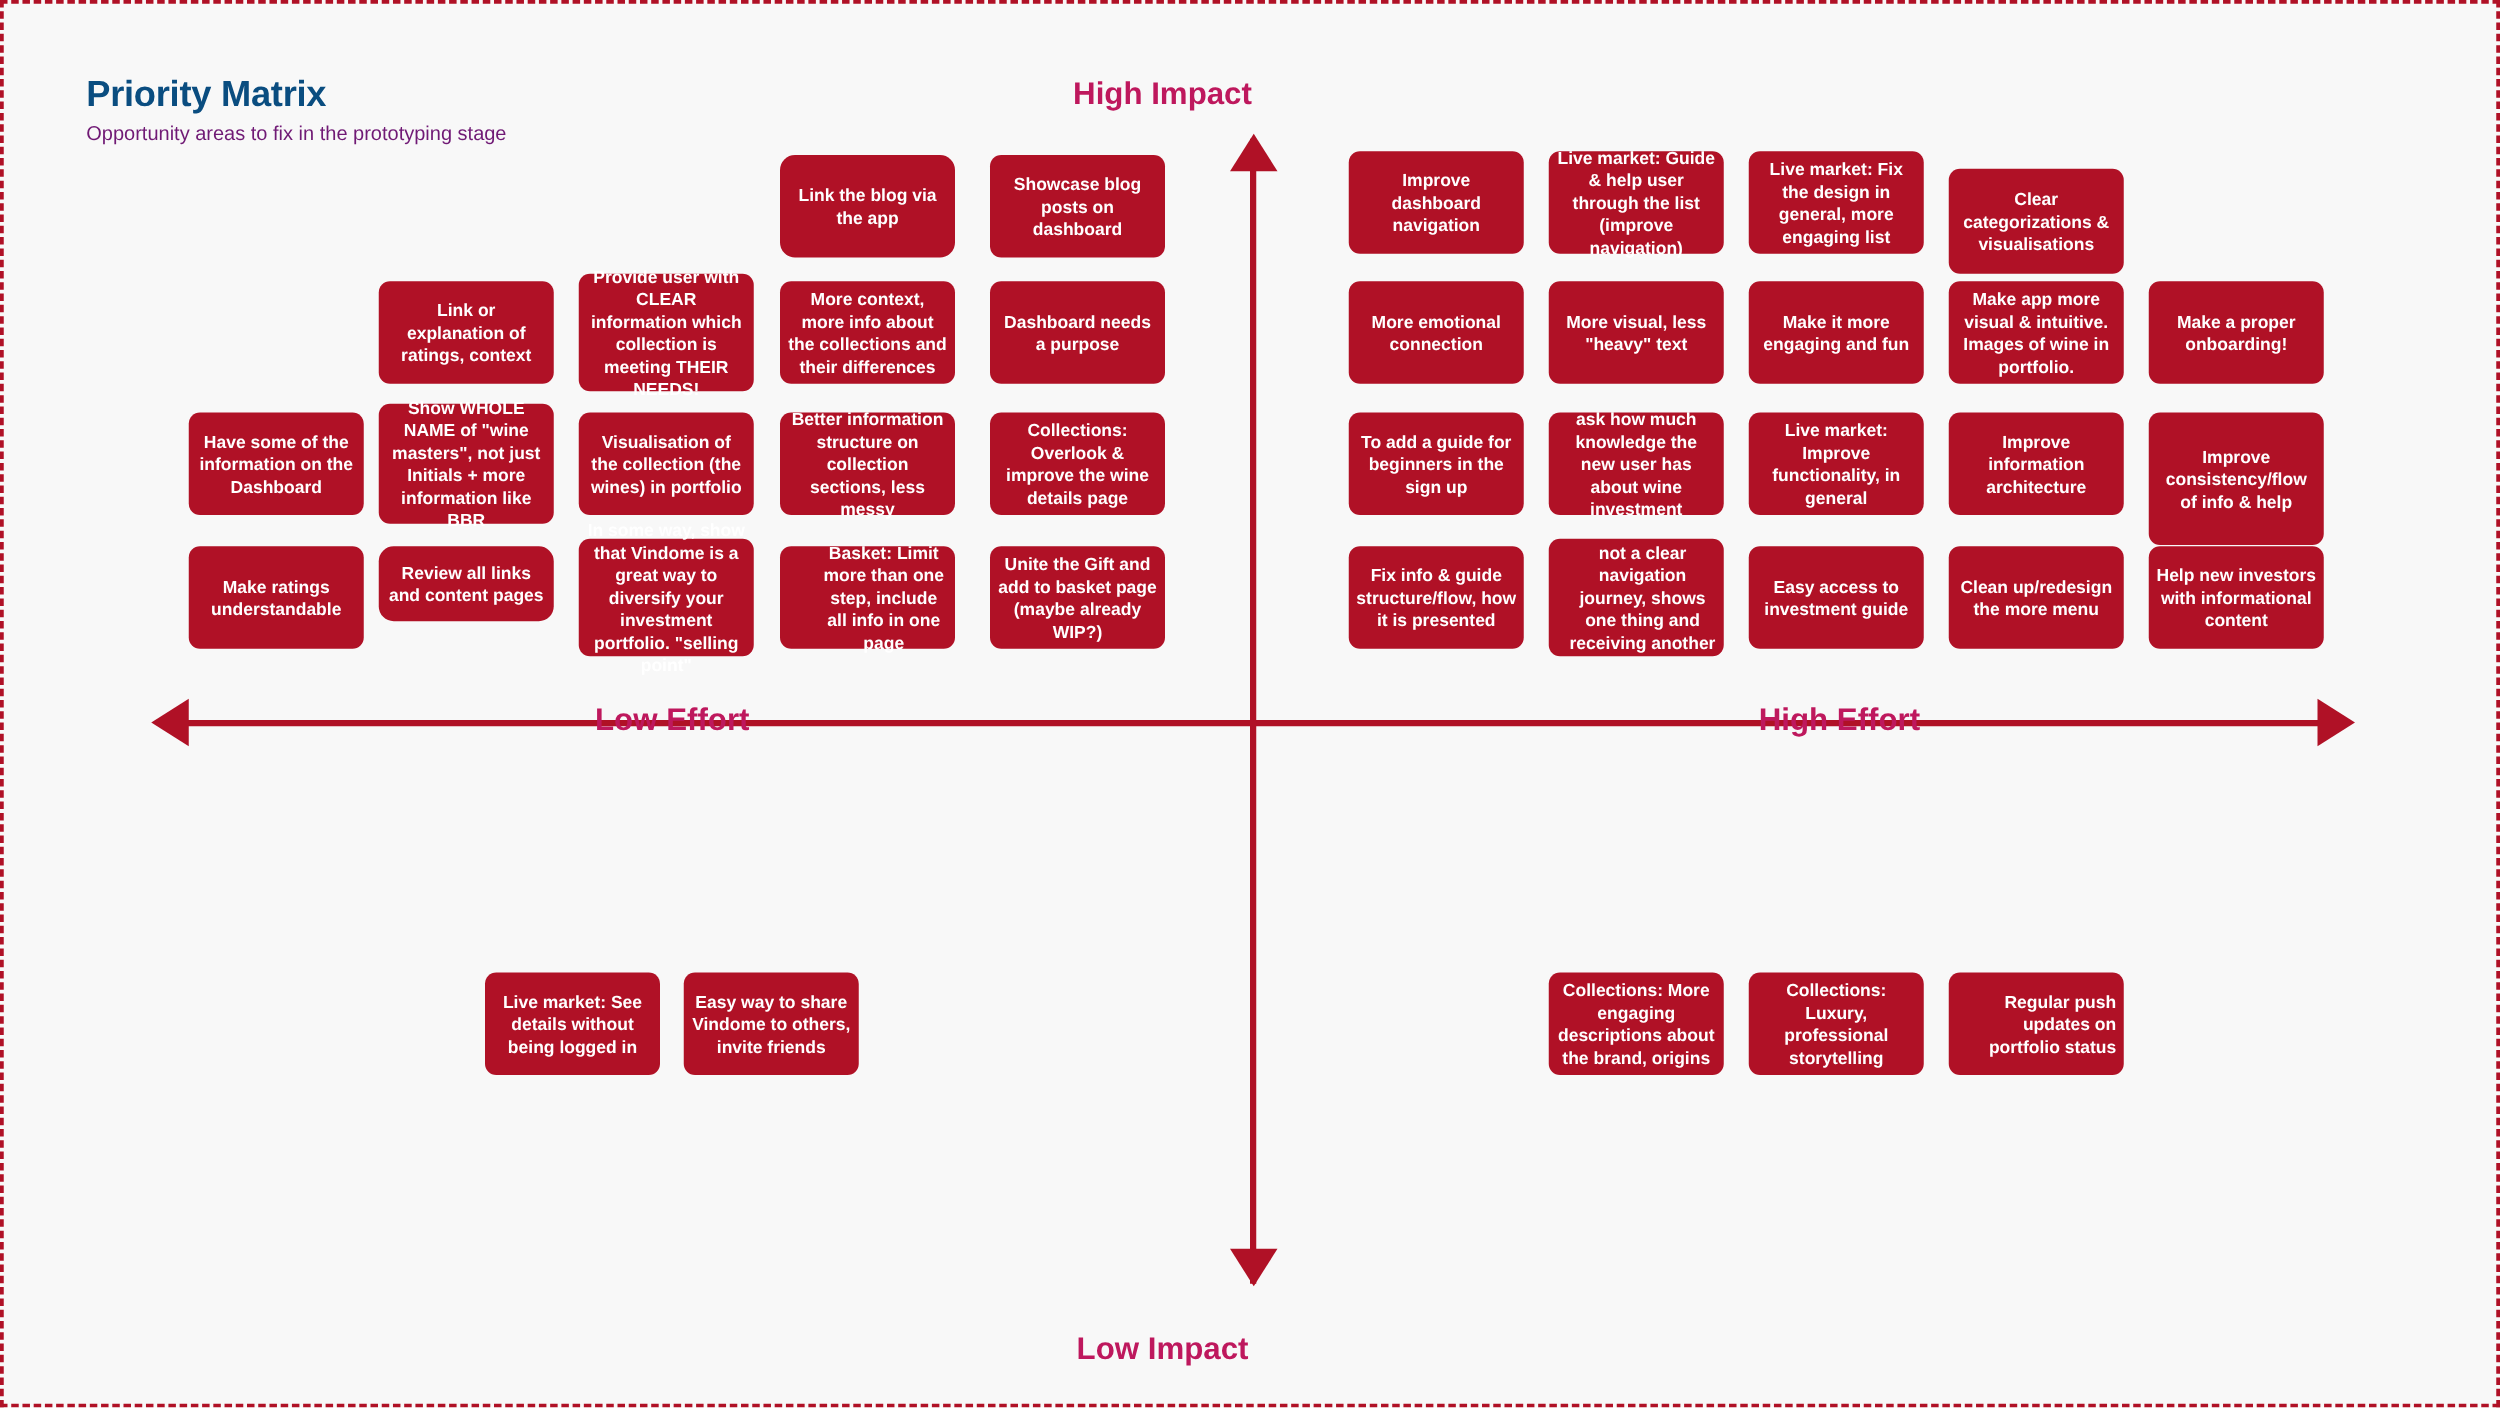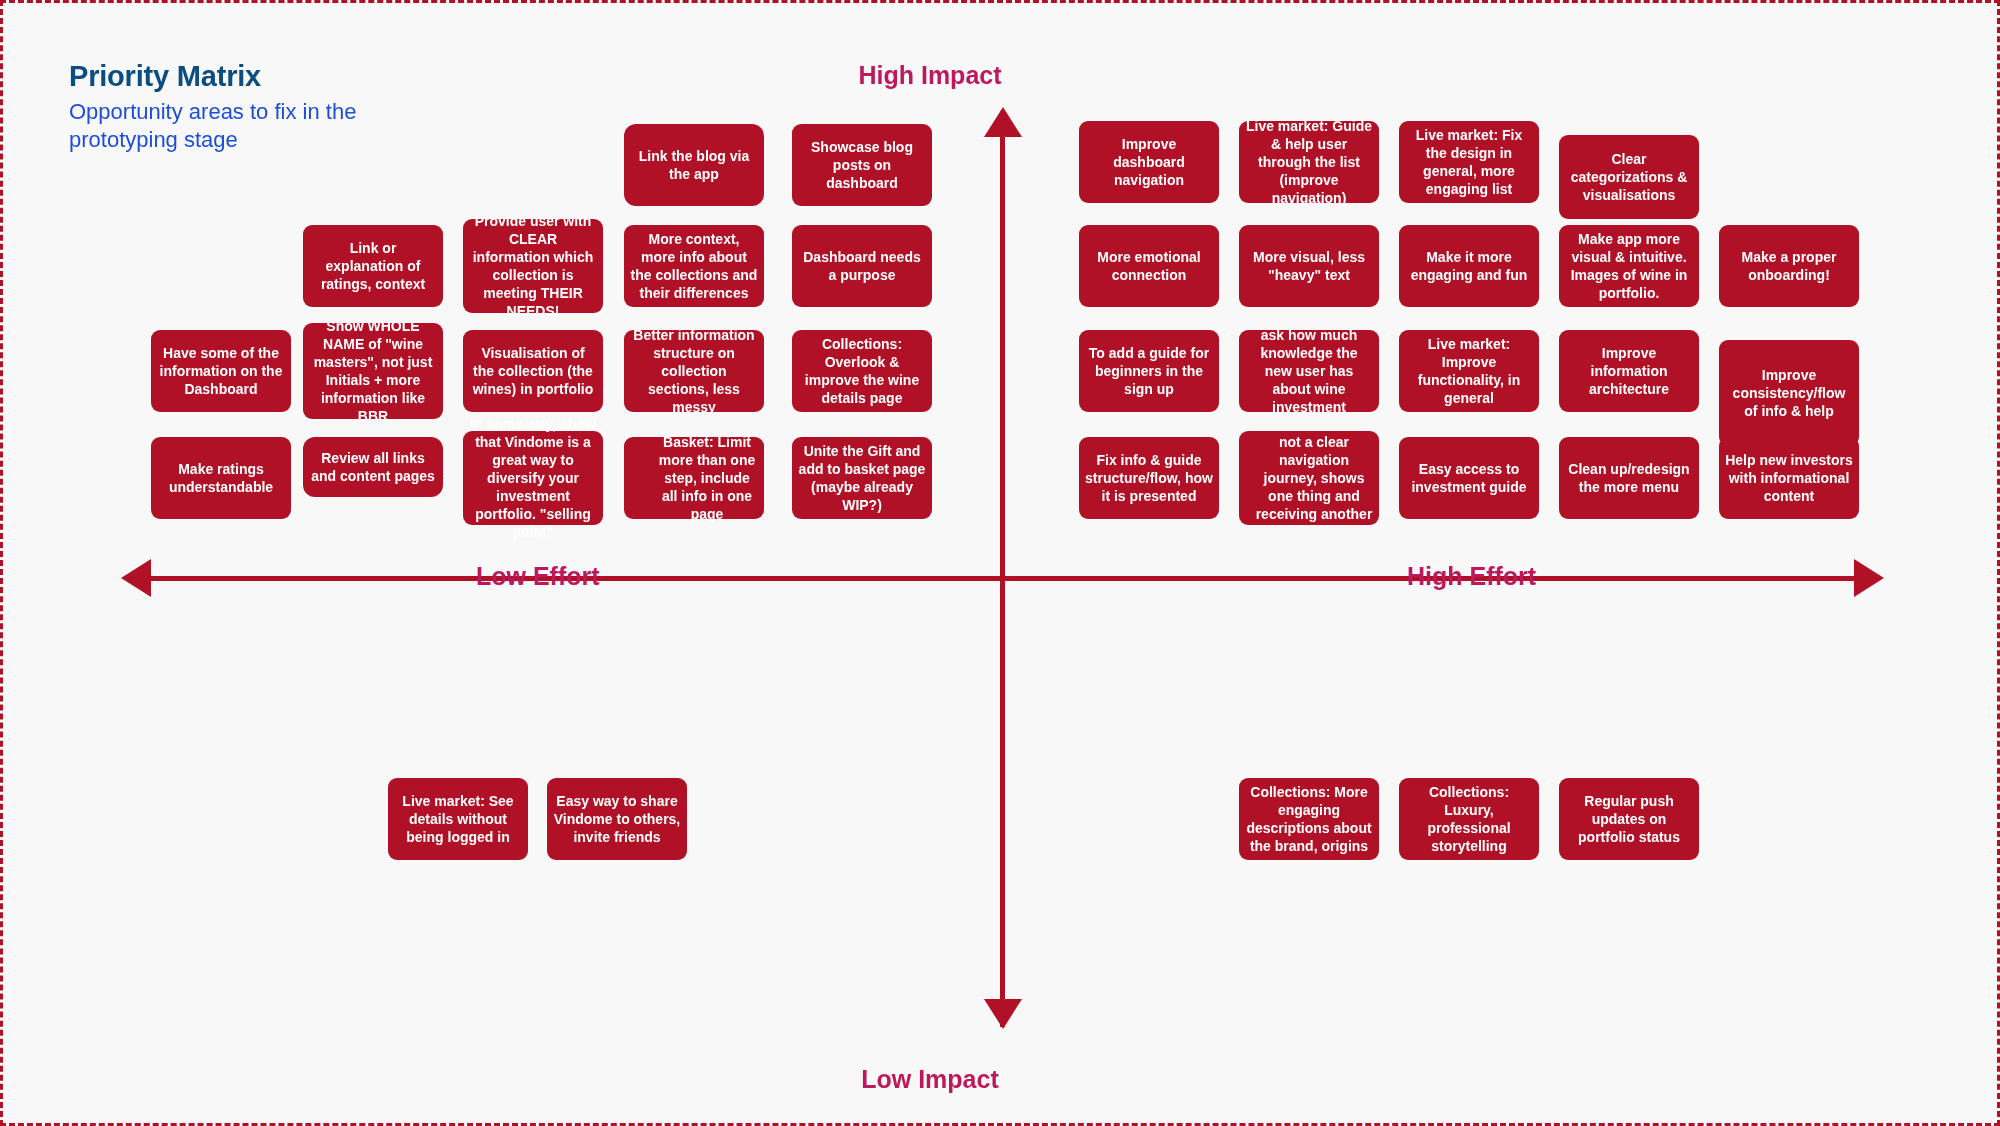--- a/index.html
+++ b/index.html
@@ -16,21 +16,21 @@
     border: 3px dashed #b01126;
     margin: 0;
   }
   
   #heading { position: absolute; left: 66px; top: 56px; }
   #heading .title {
     font-size: 29px; font-weight: bold; color: #0a4d80;
     letter-spacing: -0.2px; line-height: 1.2;
   }
   #heading .subtitle {
-    font-size: 22px; color: #1d4ed8; line-height: 1.28;
+    font-size: 16px; color: #701a75; line-height: 1.28;
     margin-top: 4px; max-width: 340px;
   }
   
   .axis-line { position: absolute; background: #b01126; }
   #axis-h {
     left: 128px; top: 573px; width: 1745px; height: 5px;
   }
   #axis-v {
     left: 997px; top: 108px; width: 5px; height: 916px;
   }
@@ -130,26 +130,26 @@
       <div class="card" style="left: 1556px; top: 132px; width: 140px; height: 84px;">Clear categorizations &amp; visualisations</div>
       <div class="card" style="left: 1076px; top: 222px; width: 140px; height: 82px;">More emotional connection</div>
       <div class="card" style="left: 1236px; top: 222px; width: 140px; height: 82px;">More visual, less "heavy" text</div>
       <div class="card" style="left: 1396px; top: 222px; width: 140px; height: 82px;">Make it more engaging and fun</div>
       <div class="card" style="left: 1556px; top: 222px; width: 140px; height: 82px;">Make app more visual &amp; intuitive. Images of wine in portfolio.</div>
       <div class="card" style="left: 1716px; top: 222px; width: 140px; height: 82px;">Make a proper onboarding!</div>
       <div class="card" style="left: 1076px; top: 327px; width: 140px; height: 82px;">To add a guide for beginners in the sign up</div>
       <div class="card" style="left: 1236px; top: 327px; width: 140px; height: 82px;">ask how much knowledge the new user has about wine investment</div>
       <div class="card" style="left: 1396px; top: 327px; width: 140px; height: 82px;">Live market: Improve functionality, in general</div>
       <div class="card" style="left: 1556px; top: 327px; width: 140px; height: 82px;">Improve information architecture</div>
-      <div class="card" style="left: 1716px; top: 327px; width: 140px; height: 106px; margin-top: 10px;">Improve consistency/flow of info &amp; help</div>
+      <div class="card" style="left: 1716px; top: 327px; width: 140px; height: 106px;">Improve consistency/flow of info &amp; help</div>
       <div class="card" style="left: 1076px; top: 434px; width: 140px; height: 82px;">Fix info &amp; guide structure/flow, how it is presented</div>
       <div class="card" style="left: 1236px; top: 428px; width: 140px; height: 94px; padding-left: 16px;">not a clear navigation journey, shows one thing and receiving another</div>
       <div class="card" style="left: 1396px; top: 434px; width: 140px; height: 82px;">Easy access to investment guide</div>
       <div class="card" style="left: 1556px; top: 434px; width: 140px; height: 82px;">Clean up/redesign the more menu</div>
       <div class="card" style="left: 1716px; top: 434px; width: 140px; height: 82px;">Help new investors with informational content</div>
       <div class="card" style="left: 385px; top: 775px; width: 140px; height: 82px;">Live market: See details without being logged in</div>
       <div class="card" style="left: 544px; top: 775px; width: 140px; height: 82px;">Easy way to share Vindome to others, invite friends</div>
       <div class="card" style="left: 1236px; top: 775px; width: 140px; height: 82px;">Collections: More engaging descriptions about the brand, origins</div>
       <div class="card" style="left: 1396px; top: 775px; width: 140px; height: 82px;">Collections: Luxury, professional storytelling</div>
-      <div class="card" style="left: 1556px; top: 775px; width: 140px; height: 82px;">Regular push updates on portfolio status</div>
+      <div class="card" style="left: 1556px; top: 775px; width: 140px; height: 82px; text-align: right;">Regular push updates on portfolio status</div>
     </div>
 
 </div>
 
 </body></html>

